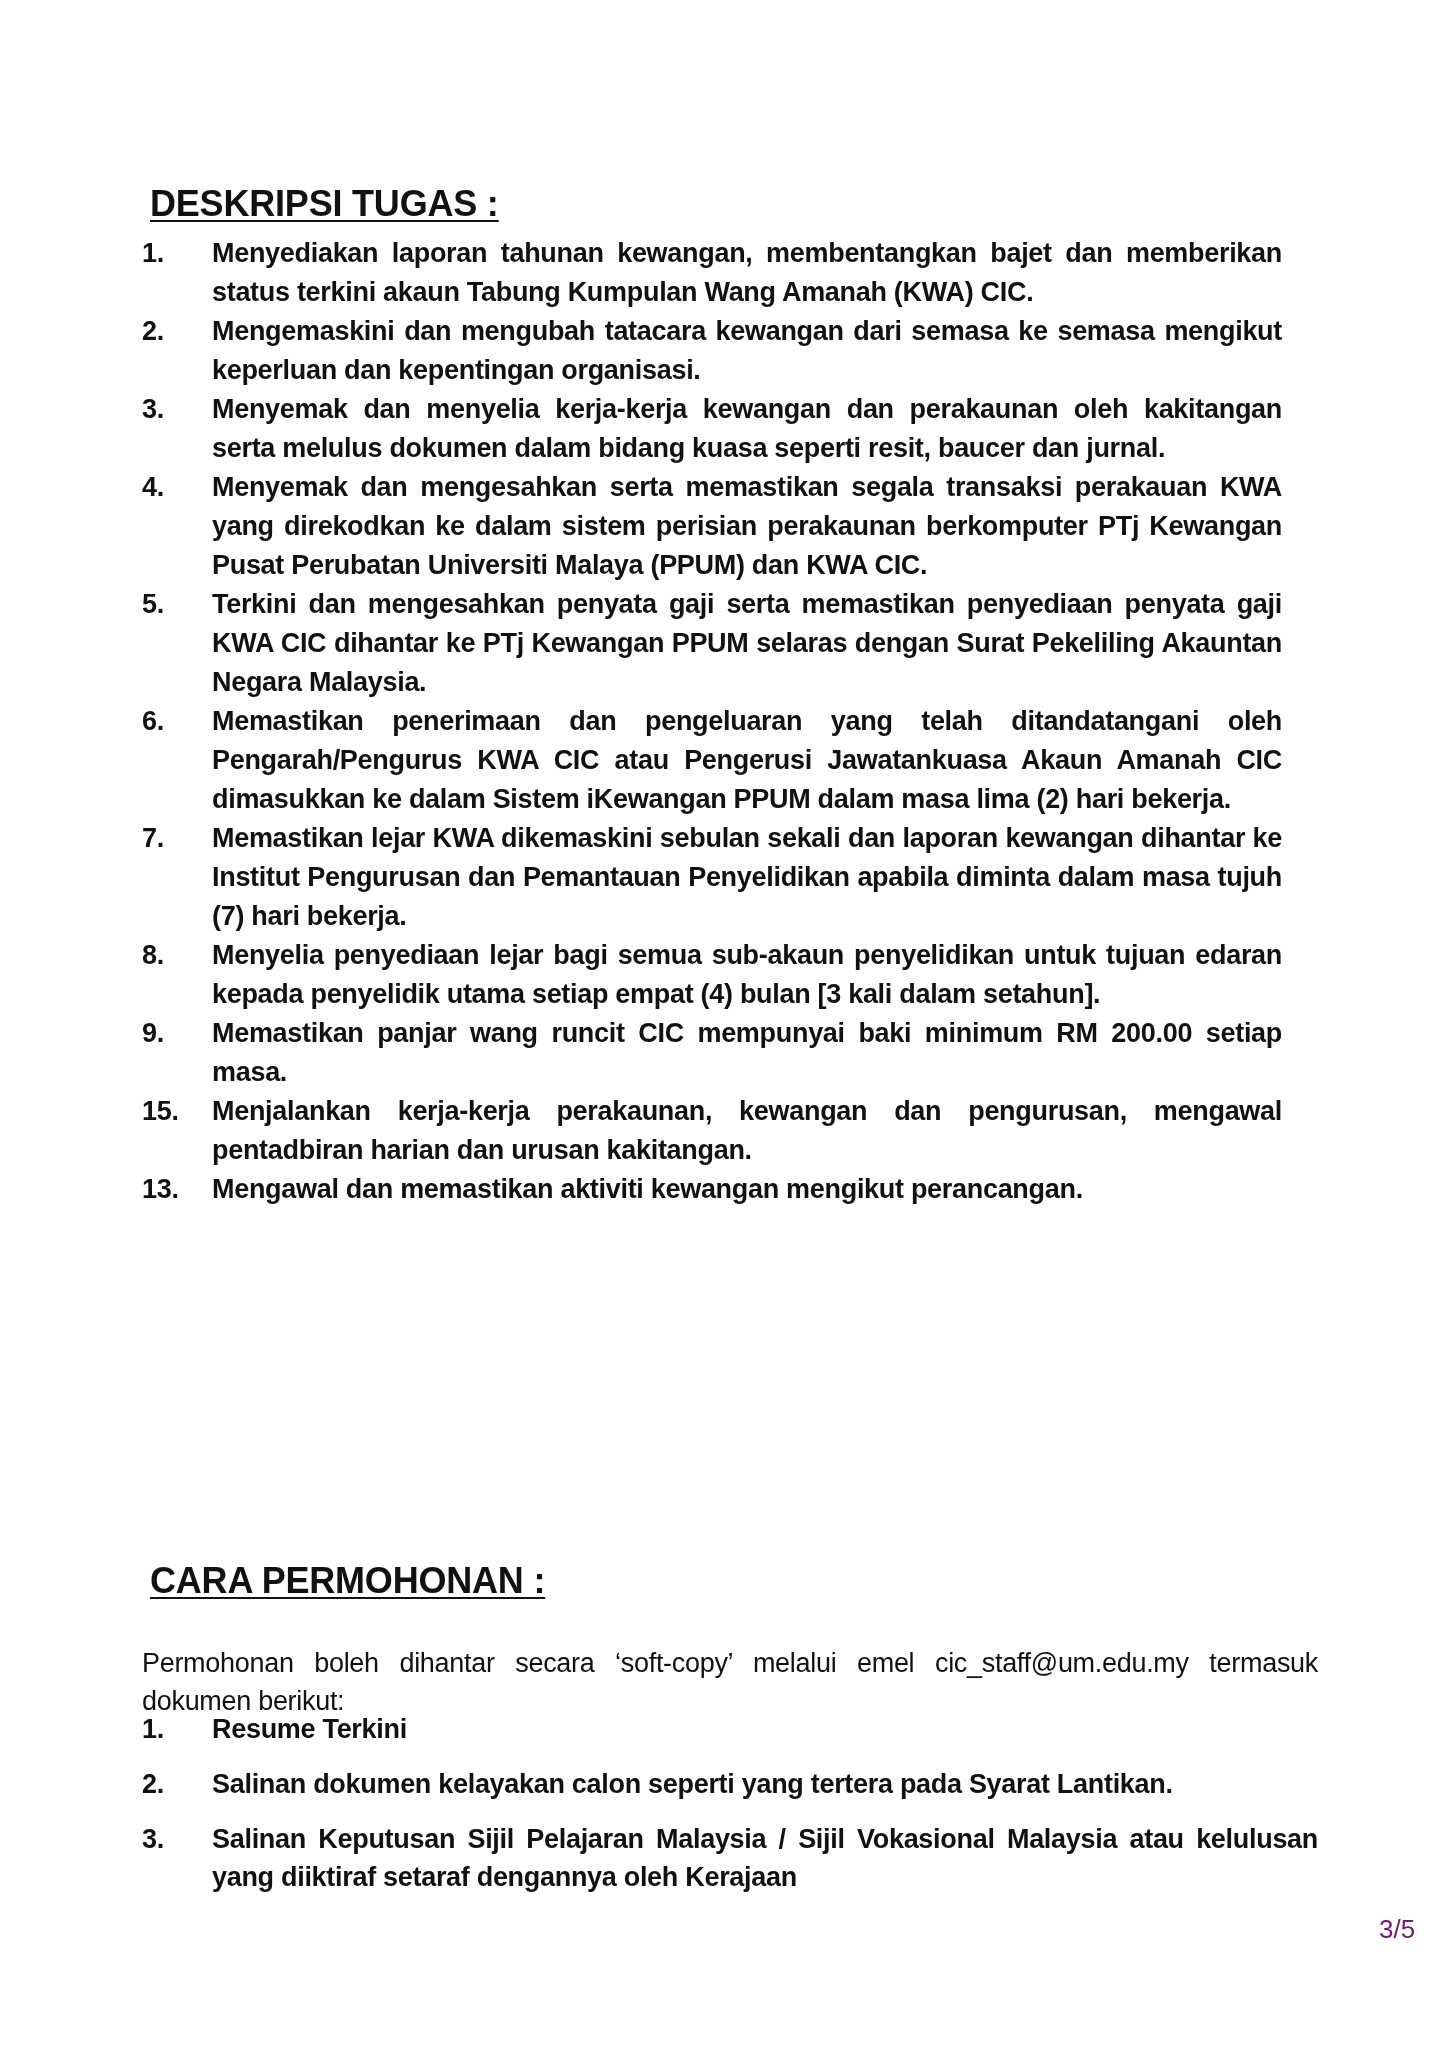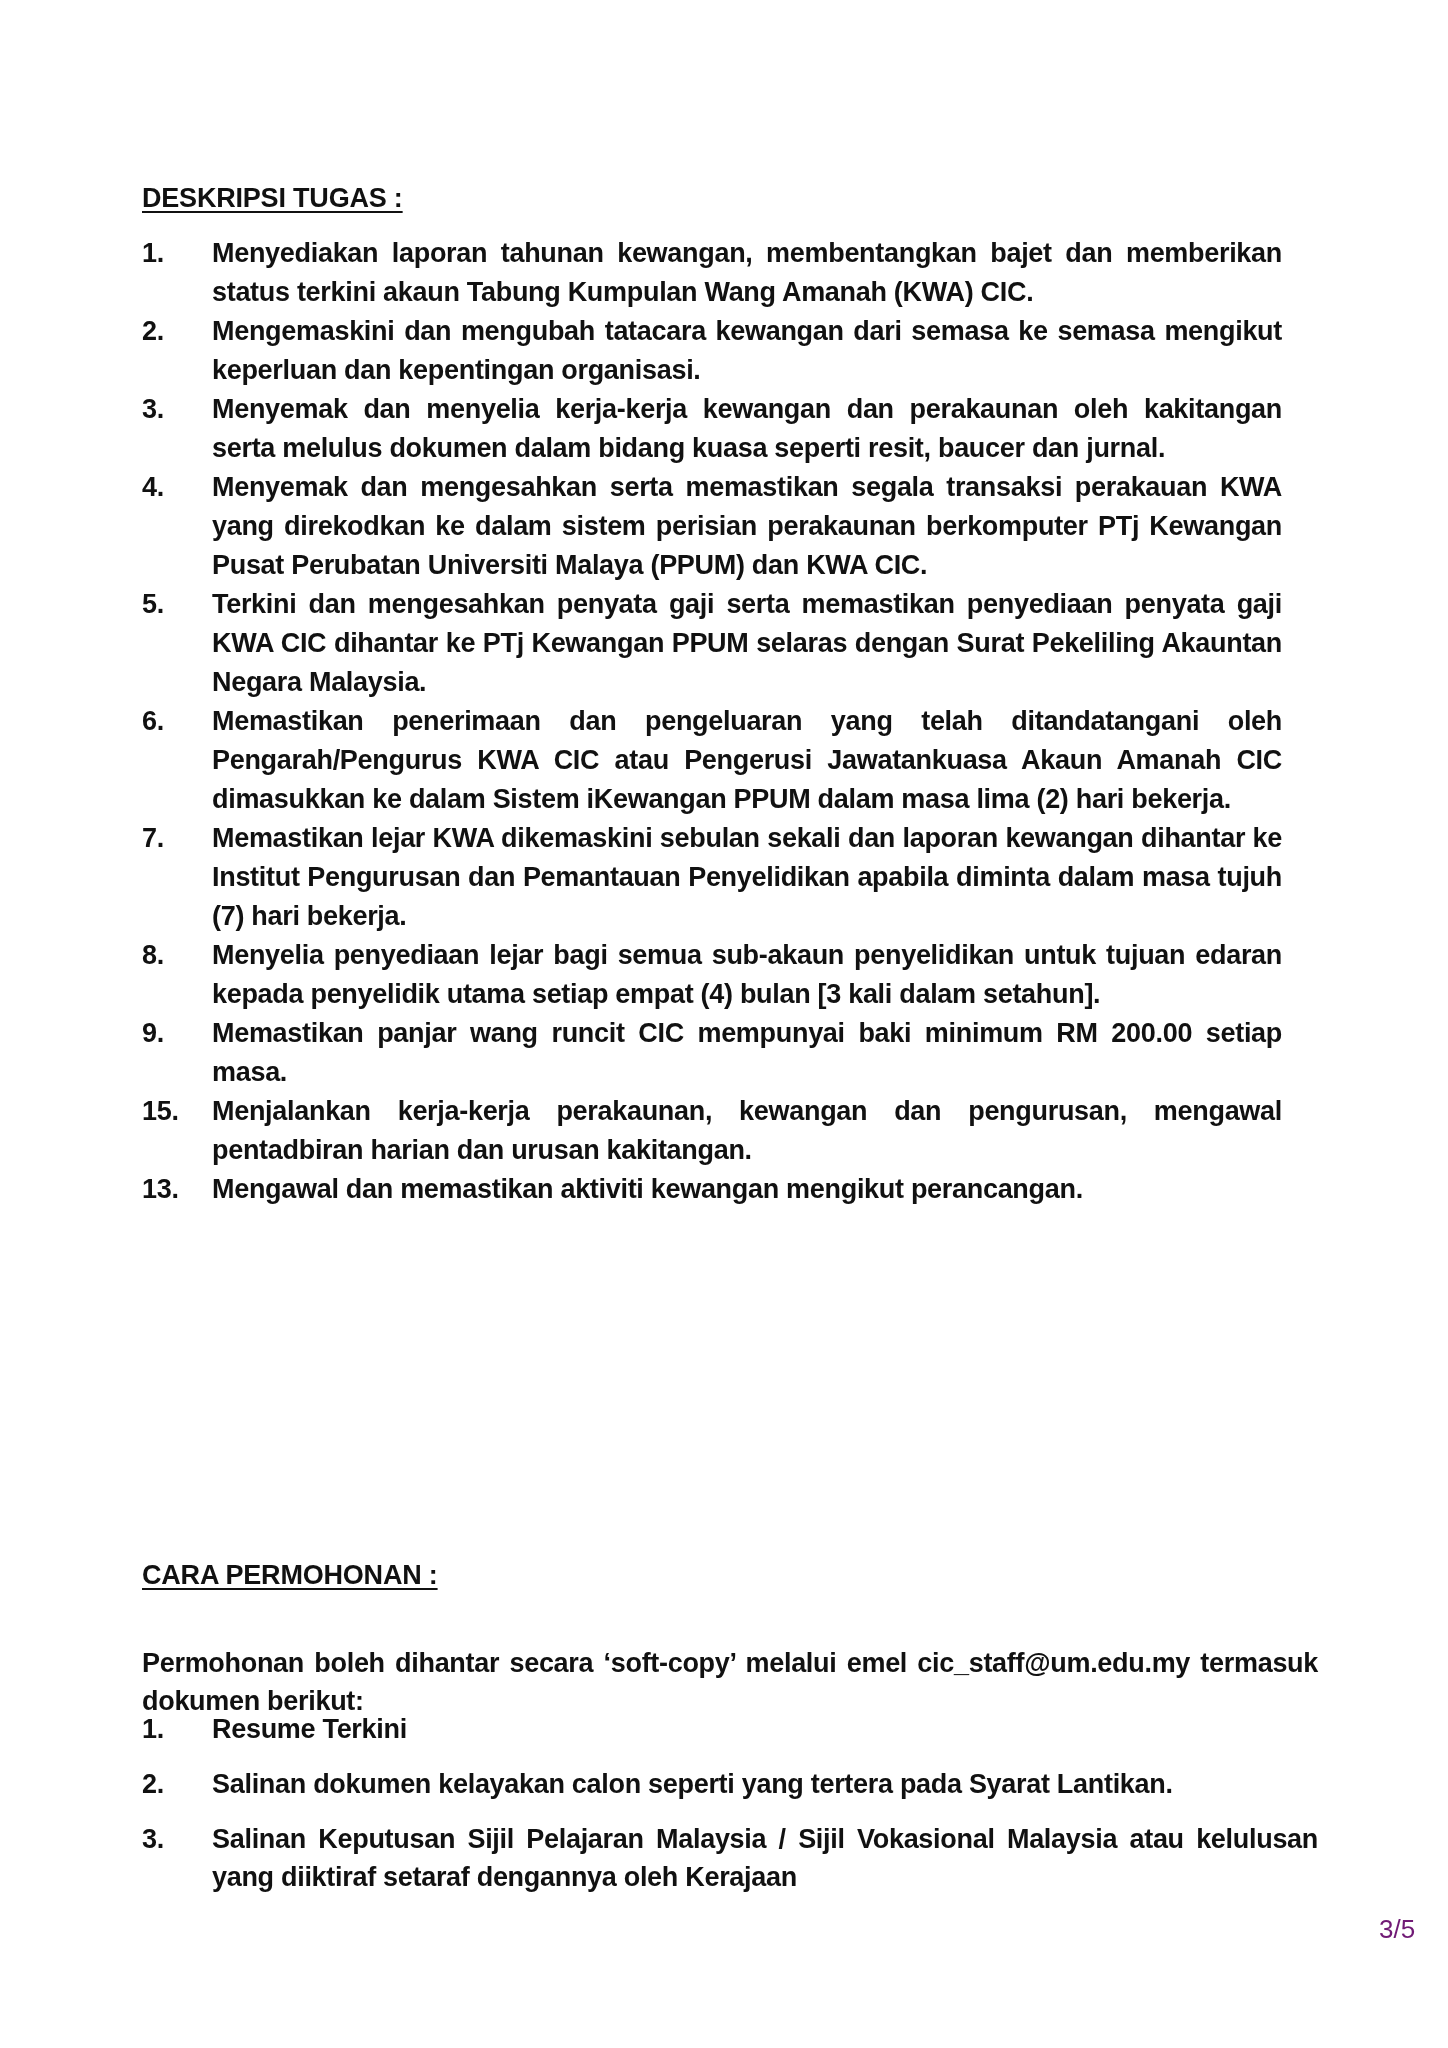--- a/index.html
+++ b/index.html
@@ -16,22 +16,22 @@
       color: #111111;
     }
     .page {
       position: absolute;
       left: 142px;
       top: 0;
       width: 1180px;
     }
     .heading {
       position: absolute;
-      left: 0;
-      font-size: 27px;
+      left: 8px;
+      font-size: 36px;
       font-weight: bold;
       text-decoration: underline;
       text-decoration-thickness: 2px;
       text-underline-offset: 4px;
       letter-spacing: -0.2px;
       white-space: nowrap;
     }
     .heading.h1 { top: 183px; }
     .heading.h2 { top: 1560px; }
 
@@ -65,21 +65,21 @@
       text-align: justify;
       text-align-last: left;
     }
 
     .intro {
       position: absolute;
       left: 0;
       top: 1617px;
       width: 1176px;
       font-size: 27px;
-      font-weight: bold;
+      font-weight: normal;
       line-height: 38px;
       text-align: justify;
       text-align-last: left;
       letter-spacing: -0.3px;
     }
     .list.docs {
       top: 1710px;
       width: 1176px;
     }
     .list.docs .item {

